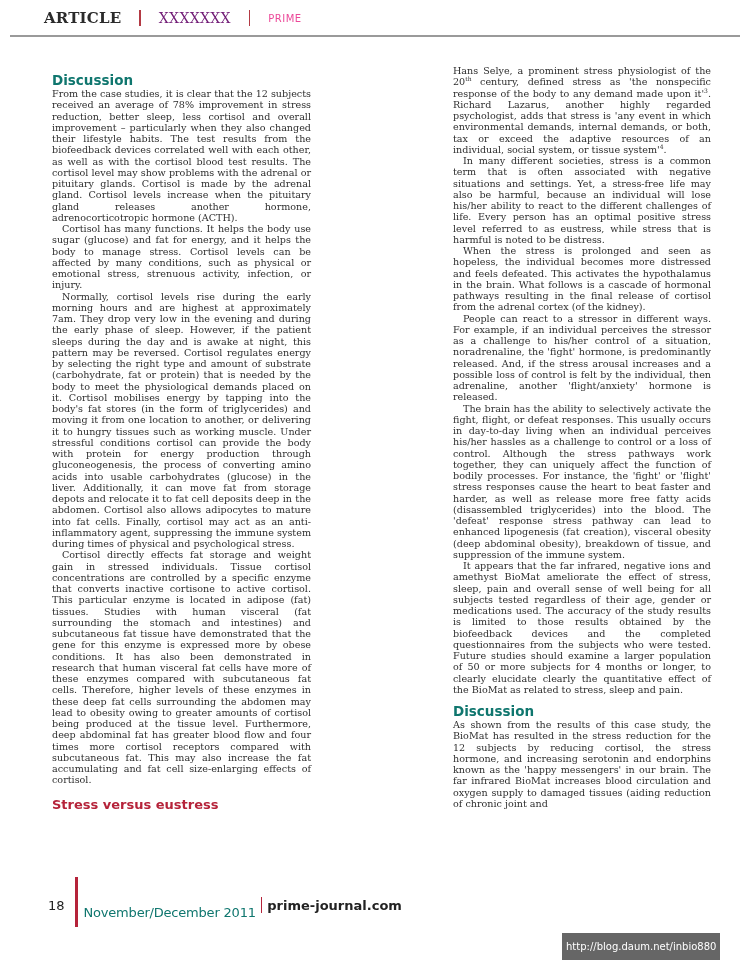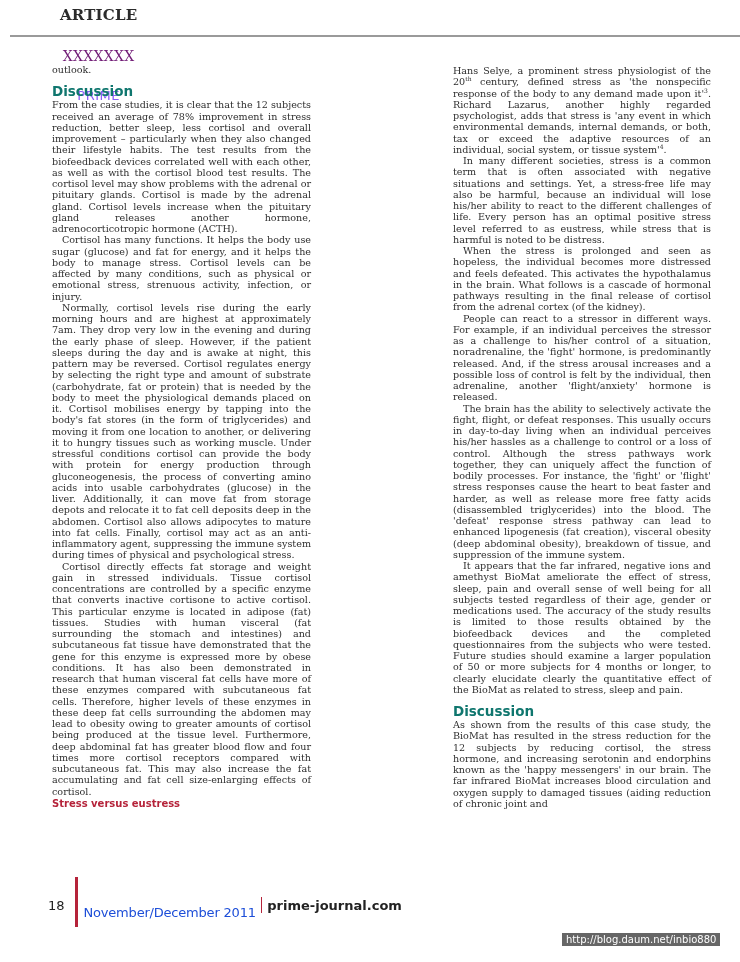--- a/index.html
+++ b/index.html
@@ -1,57 +1,56 @@
 <!DOCTYPE html>
 <html><head>
 <meta charset="utf-8">
 <style>
   * { box-sizing: border-box; margin: 0; padding: 0; }
   html, body { width: 740px; height: 962px; background: #ffffff; overflow: hidden; }
   body { position: relative; font-family: "DejaVu Serif", serif; color: #2a2a2a; }
 
-  .header { position: absolute; left: 60px; top: 6px; height: 24px; display: flex; align-items: center; gap: 12px; flex-direction: column; }
+  .header { position: absolute; left: 44px; top: 6px; height: 24px; display: flex; align-items: center; gap: 12px; }
   .hdr-article { font-family: "DejaVu Serif", serif; font-weight: bold; font-size: 15px; color: #2b2b2b; letter-spacing: 0.2px; }
   .hdr-sep { display: inline-block; width: 1.5px; height: 16px; background: #b33a44; margin: 0 6px; }
   .hdr-mid { font-family: "DejaVu Serif", serif; font-size: 14px; color: #701a75; letter-spacing: 0.3px; }
-  .hdr-prime { font-family: "DejaVu Sans", sans-serif; font-size: 13px; color: #8b5cf6; letter-spacing: 0.5px; text-align: center; }
+  .hdr-prime { font-family: "DejaVu Sans", sans-serif; font-size: 10px; color: #ec4899; letter-spacing: 0.5px; text-align: center; }
   .header-rule { position: absolute; left: 10px; right: 0; top: 35px; height: 2px; background: #9a9a9a; }
 
   .col { position: absolute; top: 64px; font-size: 9.6px; line-height: 11.25px; text-align: justify; color: #2e2e2e; }
   .col-left { left: 52px; width: 259px; }
   .col-right { left: 453px; width: 258px; top: 65px; }
   .col p { text-indent: 0; hyphens: auto; }
   .col p.ind { text-indent: 10px; }
   .col h2 { font-family: "DejaVu Sans", sans-serif; font-weight: bold; color: #0f766e; font-size: 13.5px; line-height: 16px; margin-top: 8px; margin-bottom: 0; }
-  .col h3 { font-family: "DejaVu Sans", sans-serif; font-weight: bold; color: #b5233a; font-size: 10px; line-height: 14px; margin-top: 0; }
+  .col h3 { font-family: "DejaVu Sans", sans-serif; font-weight: bold; color: #b5233a; font-size: 13px; line-height: 14px; margin-top: 12px; }
   sup { font-size: 6px; line-height: 0; vertical-align: super; }
 
   .footer { position: absolute; left: 48px; top: 877px; display: flex; align-items: center; }
   .pg-num { font-family: "DejaVu Sans", sans-serif; font-size: 13px; color: #222; margin-top: 6px; }
   .pg-bar { width: 3px; height: 50px; background: #b5233a; margin: 0 6px 0 10px; }
-  .ft-date { font-family: "DejaVu Sans", sans-serif; font-size: 13px; color: #1d4ed8; margin-top: 20px; letter-spacing: -0.2px; }
+  .ft-date { font-family: "DejaVu Sans", sans-serif; font-size: 13px; color: #0f766e; margin-top: 20px; letter-spacing: -0.2px; }
   .ft-sep { width: 1.5px; height: 16px; background: #b5233a; margin: 6px 5px 0 5px; }
   .ft-site { font-family: "DejaVu Sans", sans-serif; font-weight: bold; font-size: 13px; color: #222; margin-top: 6px; }
 
-  .watermark { position: absolute; left: 562px; top: 933px; background: #666; color: #fff; font-family: "DejaVu Sans", sans-serif; font-size: 10px; padding: 1px 4px; }
+  .watermark { position: absolute; left: 562px; top: 933px; background: #666; color: #fff; font-family: "DejaVu Sans", sans-serif; font-size: 10px; padding: 8px 4px; }
 </style>
 </head>
 <body>
 
 <div class="header">
   <span class="hdr-article">ARTICLE</span>
   <span class="hdr-sep"></span>
   <span class="hdr-mid">XXXXXXX</span>
   <span class="hdr-sep"></span>
   <span class="hdr-prime">PRIME</span>
 </div>
 <div class="header-rule"></div>
 
 <div class="col col-left">
-  <p>outlook.</p>
   <h2>Discussion</h2>
   <p>From the case studies, it is clear that the 12 subjects received an average of 78% improvement in stress reduction, better sleep, less cortisol and overall improvement – particularly when they also changed their lifestyle habits. The test results from the biofeedback devices correlated well with each other, as well as with the cortisol blood test results. The cortisol level may show problems with the adrenal or pituitary glands. Cortisol is made by the adrenal gland. Cortisol levels increase when the pituitary gland releases another hormone, adrenocorticotropic hormone (ACTH).</p>
   <p class="ind">Cortisol has many functions. It helps the body use sugar (glucose) and fat for energy, and it helps the body to manage stress. Cortisol levels can be affected by many conditions, such as physical or emotional stress, strenuous activity, infection, or injury.</p>
   <p class="ind">Normally, cortisol levels rise during the early morning hours and are highest at approximately 7am. They drop very low in the evening and during the early phase of sleep. However, if the patient sleeps during the day and is awake at night, this pattern may be reversed. Cortisol regulates energy by selecting the right type and amount of substrate (carbohydrate, fat or protein) that is needed by the body to meet the physiological demands placed on it. Cortisol mobilises energy by tapping into the body's fat stores (in the form of triglycerides) and moving it from one location to another, or delivering it to hungry tissues such as working muscle. Under stressful conditions cortisol can provide the body with protein for energy production through gluconeogenesis, the process of converting amino acids into usable carbohydrates (glucose) in the liver. Additionally, it can move fat from storage depots and relocate it to fat cell deposits deep in the abdomen. Cortisol also allows adipocytes to mature into fat cells. Finally, cortisol may act as an anti-inflammatory agent, suppressing the immune system during times of physical and psychological stress.</p>
   <p class="ind">Cortisol directly effects fat storage and weight gain in stressed individuals. Tissue cortisol concentrations are controlled by a specific enzyme that converts inactive cortisone to active cortisol. This particular enzyme is located in adipose (fat) tissues. Studies with human visceral (fat surrounding the stomach and intestines) and subcutaneous fat tissue have demonstrated that the gene for this enzyme is expressed more by obese conditions. It has also been demonstrated in research that human visceral fat cells have more of these enzymes compared with subcutaneous fat cells. Therefore, higher levels of these enzymes in these deep fat cells surrounding the abdomen may lead to obesity owing to greater amounts of cortisol being produced at the tissue level. Furthermore, deep abdominal fat has greater blood flow and four times more cortisol receptors compared with subcutaneous fat. This may also increase the fat accumulating and fat cell size-enlarging effects of cortisol.</p>
   <h3>Stress versus eustress</h3>
 </div>
 
 <div class="col col-right">
   <p><span>Hans Selye, a prominent stress physiologist of the 20</span><sup>th</sup><span> century, defined stress as 'the nonspecific response of the body to any demand made upon it'</span><sup>3</sup><span>. Richard Lazarus, another highly regarded psychologist, adds that stress is 'any event in which environmental demands, internal demands, or both, tax or exceed the adaptive resources of an individual, social system, or tissue system'</span><sup>4</sup><span>.</span></p>

